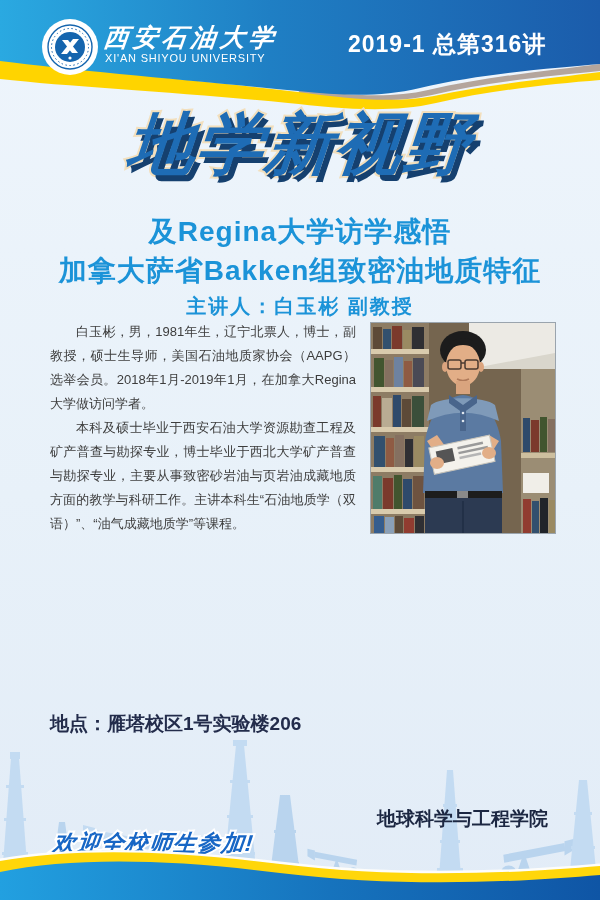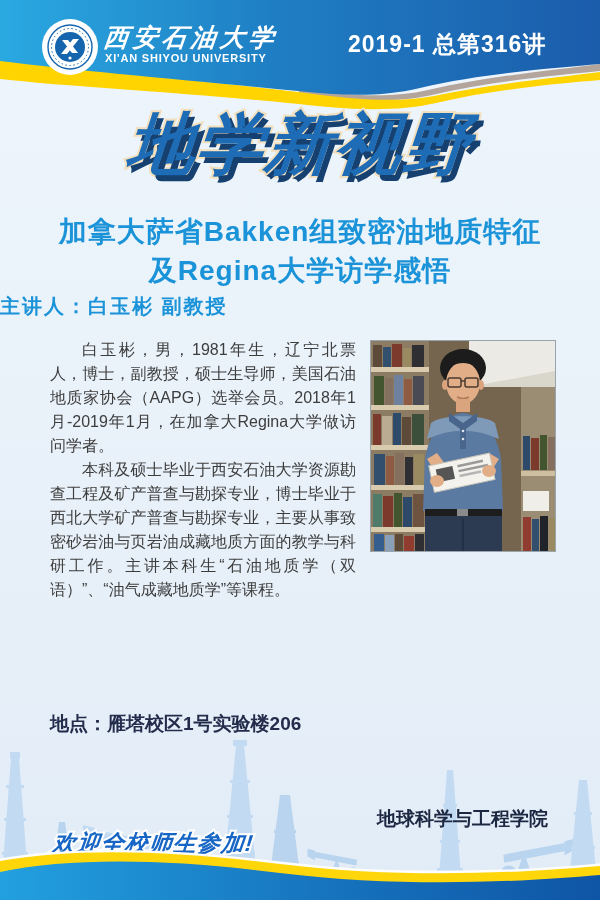--- a/index.html
+++ b/index.html
@@ -10,48 +10,48 @@
   }
   
   .header-svg{position:absolute;top:0;left:0;}
   .logo-wrap{position:absolute;left:40px;top:17px;width:60px;height:60px;}
   .uni-cn{
     position:absolute;left:104px;top:21px;color:#ffffff;font-size:25px;
     font-family:"DejaVu Serif","Liberation Serif",serif;font-style:italic;font-weight:bold;
     letter-spacing:4px;transform:skewX(-6deg);white-space:nowrap;
   }
   .uni-en{
-    position:absolute;left:105px;top:52px;color:#ffffff;font-size:11px;font-weight:bold;
+    position:absolute;left:105px;top:52px;color:#ffffff;font-size:11px;font-weight:normal;
     letter-spacing:0.8px;white-space:nowrap;
   }
   .issue{
     position:absolute;left:348px;top:29px;width:236px;text-align:left;color:#ffffff;
     font-size:23px;font-weight:bold;letter-spacing:1px;white-space:nowrap;
   }
   
   .series-title{
     position:absolute;left:0;top:104px;width:100%;text-align:center;
     font-size:67px;font-weight:900;font-style:italic;color:#1e6cb5;
     transform:skewX(-5deg);letter-spacing:2px;line-height:1.2;
     -webkit-text-stroke:4px #f2dfbd;paint-order:stroke fill;
     text-shadow:5px 6px 0 #15406f;white-space:nowrap;
   }
   
   .lecture-title{
     position:absolute;left:0;top:212px;width:100%;text-align:center;
     color:#1b93d8;font-size:28px;font-weight:bold;line-height:39px;letter-spacing:1px;
   }
   .speaker{
-    position:absolute;left:0;top:293px;width:100%;
+    position:absolute;left:0;top:293px;width:100%;text-align:center;
     color:#1b93d8;font-size:20px;font-weight:bold;letter-spacing:2px;
   }
   
   .content{
-    position:absolute;left:50px;top:338px;width:506px;color:#3d3d3d;
-    font-size:16px;line-height:24px;text-align:justify;
+    position:absolute;left:50px;top:320px;width:506px;color:#3d3d3d;
+    font-size:13px;line-height:24px;text-align:justify;
   }
   .content p{margin:0;text-indent:2em;}
   .photo{
     float:right;width:184px;height:210px;margin:2px 0 16px 14px;
     border:1px solid #9aa4ad;background:#75654f;
   }
   .photo svg{display:block;}
   
   .schedule{
     position:absolute;left:50px;top:706px;color:#232c4b;
@@ -101,22 +101,22 @@
       <circle cx="30" cy="41" r="1.6" fill="#ffffff"></circle>
     </svg>
   </div>
   <div class="uni-cn">西安石油大学</div>
   <div class="uni-en">XI'AN SHIYOU UNIVERSITY</div>
   <div class="issue">2019-1 总第316讲</div>
 
   <div class="series-title">地学新视野</div>
 
   <div class="lecture-title">
+    <div>及Regina大学访学感悟</div>
     <div>加拿大萨省Bakken组致密油地质特征</div>
-    <div>及Regina大学访学感悟</div>
   </div>
   <div class="speaker">主讲人：白玉彬  副教授</div>
 
   <div class="content">
     <figure class="photo" style="margin-top:2px;margin-right:0;">
       <svg width="184" height="210" viewBox="0 0 184 210" aria-hidden="true">
 
         <rect x="0" y="0" width="184" height="210" fill="#75654f"></rect>
 
         <rect x="98" y="0" width="86" height="46" fill="#eceae4"></rect>

